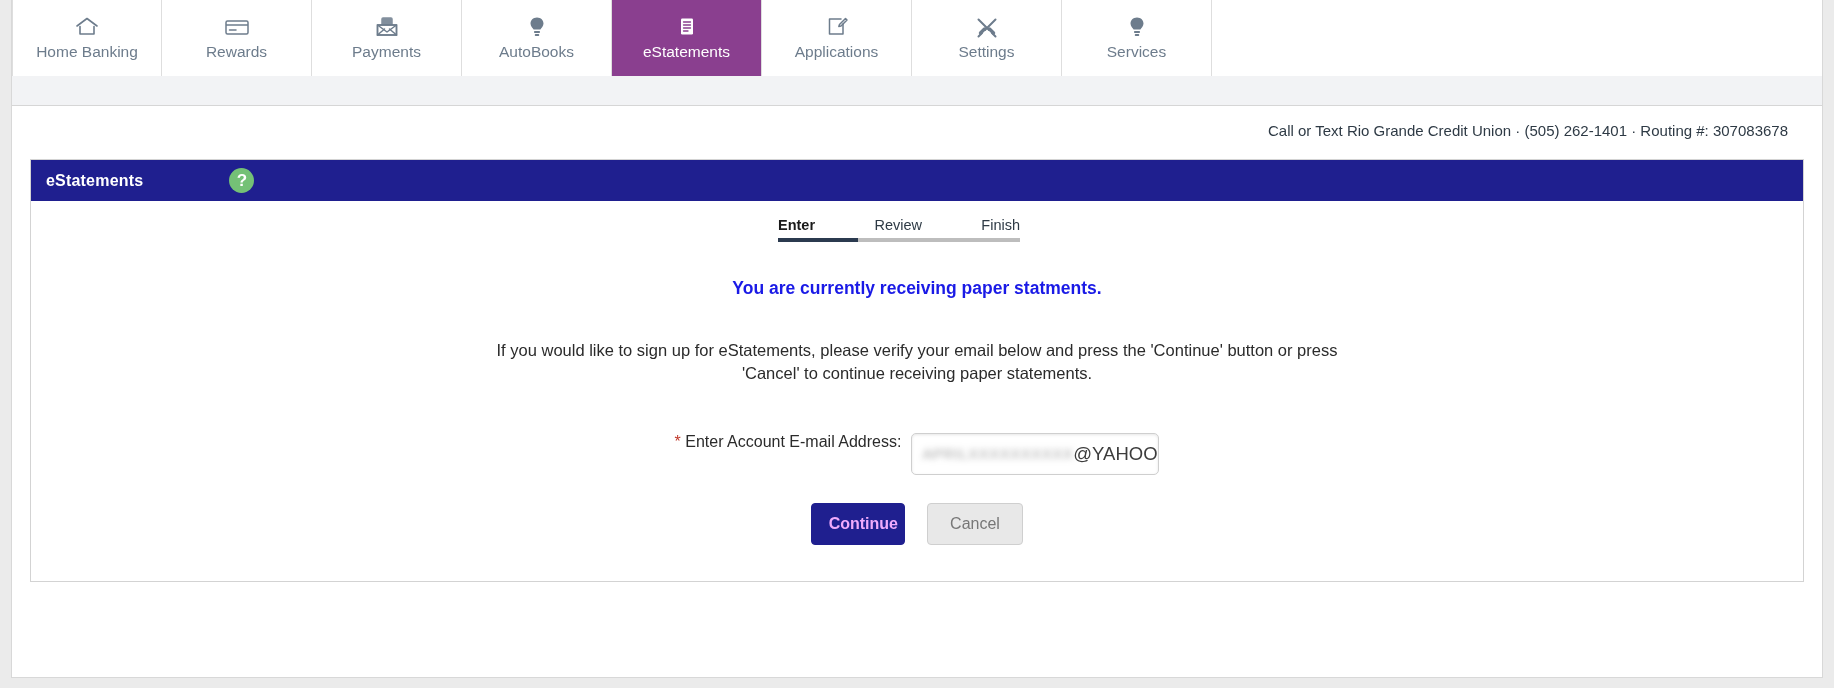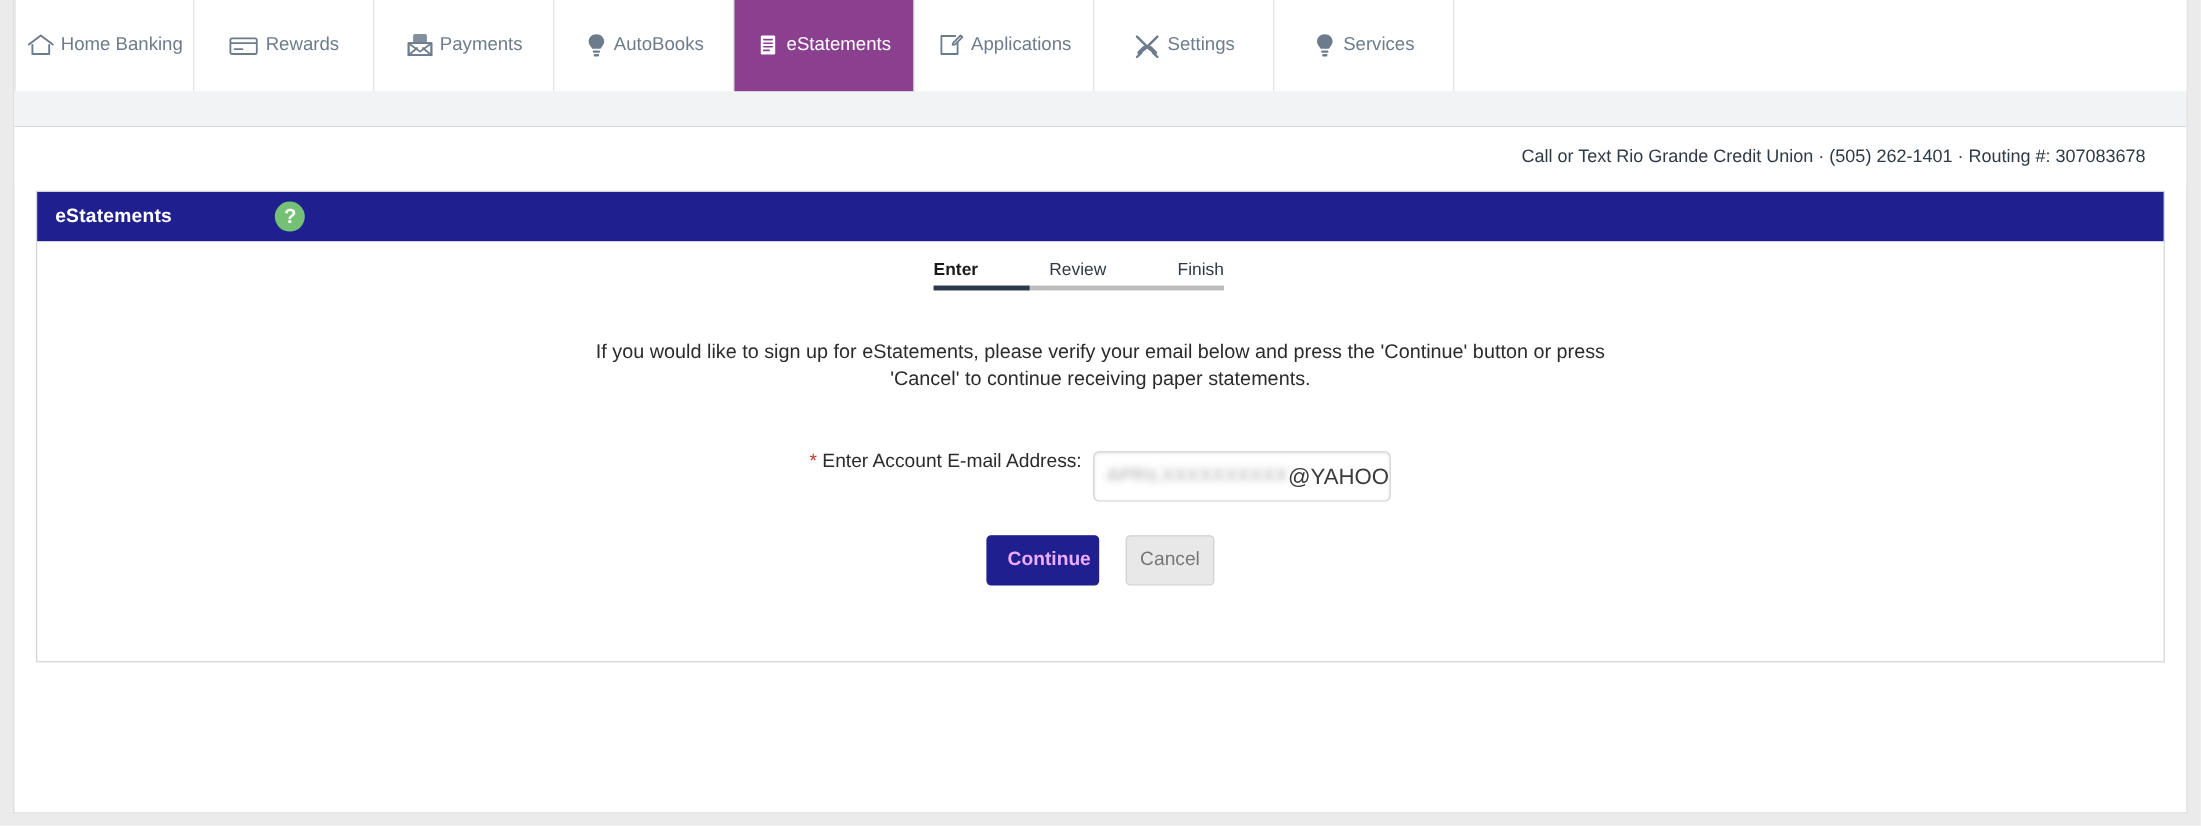--- a/index.html
+++ b/index.html
@@ -33,20 +33,21 @@
     display: flex;
     height: 76px;
     background: #ffffff;
     border-bottom: 1px solid #d6d6d6;
   }
   .nav-tab {
     width: 150px;
     height: 76px;
     border-right: 1px solid #dedede;
     display: flex;
+    flex-direction: column;
     align-items: center;
     justify-content: center;
     gap: 5px;
     color: #6d7c8c;
     font-size: 15.5px;
     cursor: pointer;
     background: #ffffff;
     text-decoration: none;
   }
   .nav-tab:first-child { border-left: 1px solid #dedede; }
@@ -242,21 +243,21 @@
     font-weight: bold;
     border: 1px solid #1f1f8f;
     width: 94px;
     height: 42px;
     text-align: right;
   }
   .btn-cancel {
     background: #e8e8e8;
     color: #777777;
     border: 1px solid #cfcfcf;
-    width: 74px;
+    width: 96px;
     height: 42px;
   }
 </style>
 </head>
 <body>
 
 <div class="page-canvas">
 
   <div class="navbar">
 
@@ -379,20 +380,21 @@
             <span class="step-label">Finish</span>
           </div>
           <div class="steps-bar">
             <div class="steps-bar-fill" style="width: 33%;"></div>
           </div>
         </div>
       </div>
 
       <div class="content">
 
+        <p class="headline">You are currently receiving paper statments.</p>
 
         <p class="instructions">If you would like to sign up for eStatements, please verify your email below and press the 'Continue' button or press 'Cancel' to continue receiving paper statements.</p>
 
         <div class="field-row">
           <span class="field-label"><span class="req-star">*</span><span> Enter Account E-mail Address:</span></span>
           <div class="email-input">
             <span class="email-redacted">APRILXXXXXXXXXX</span>
               <span class="email-visible">@YAHOO.C</span>
           </div>
         </div>

